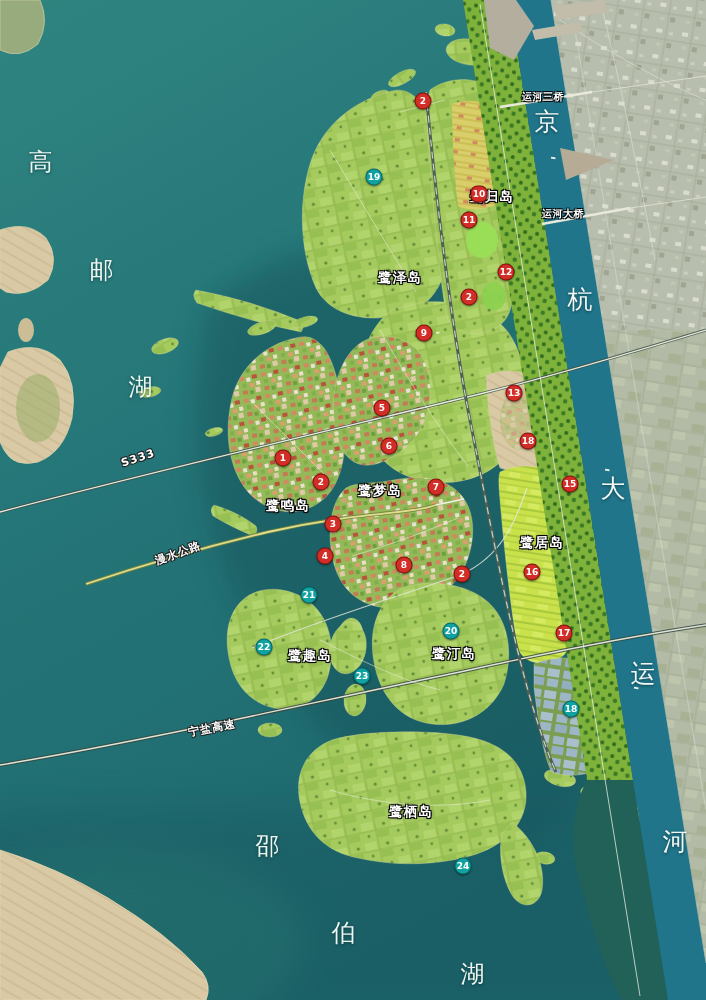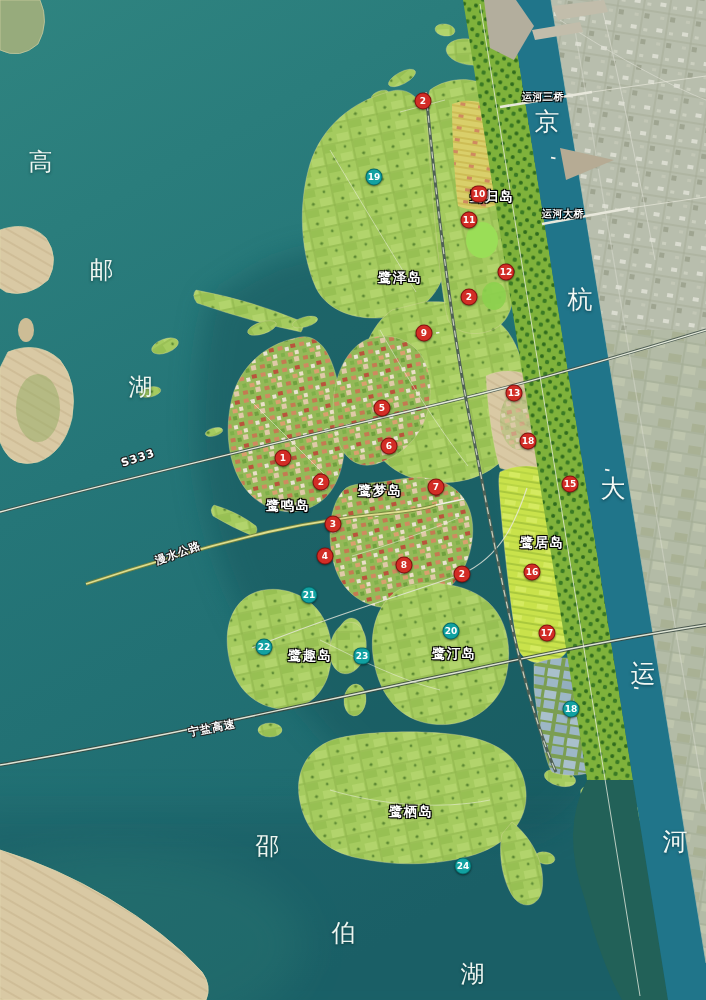--- a/index.html
+++ b/index.html
@@ -277,22 +277,22 @@
       <div class="marker red" style="left: 436px; top: 487px;">7</div>
       <div class="marker red" style="left: 404px; top: 565px;">8</div>
       <div class="marker red" style="left: 424px; top: 333px;">9</div>
       <div class="marker red" style="left: 479px; top: 194px; border-radius: 7px;">10</div>
       <div class="marker red" style="left: 469px; top: 220px;">11</div>
       <div class="marker red" style="left: 506px; top: 272px;">12</div>
       <div class="marker red" style="left: 514px; top: 393px;">13</div>
       <div class="marker red" style="left: 528px; top: 441px;">18</div>
       <div class="marker red" style="left: 527px; top: 484px; margin-left: 43px;">15</div>
       <div class="marker red" style="left: 532px; top: 572px;">16</div>
-      <div class="marker red" style="left: 547px; top: 633px;">17</div>
+      <div class="marker red" style="left: 564px; top: 633px;">17</div>
       <div class="marker teal" style="left: 571px; top: 709px;">18</div>
       <div class="marker teal" style="left: 374px; top: 177px;">19</div>
       <div class="marker teal" style="left: 451px; top: 631px;">20</div>
       <div class="marker teal" style="left: 309px; top: 595px;">21</div>
       <div class="marker teal" style="left: 264px; top: 647px;">22</div>
-      <div class="marker teal" style="left: 362px; top: 656px; border-radius: 7px;">23</div>
+      <div class="marker teal" style="left: 362px; top: 676px;">23</div>
       <div class="marker teal" style="left: 463px; top: 866px;">24</div>
     </div>
 </div>
 
 </body></html>

